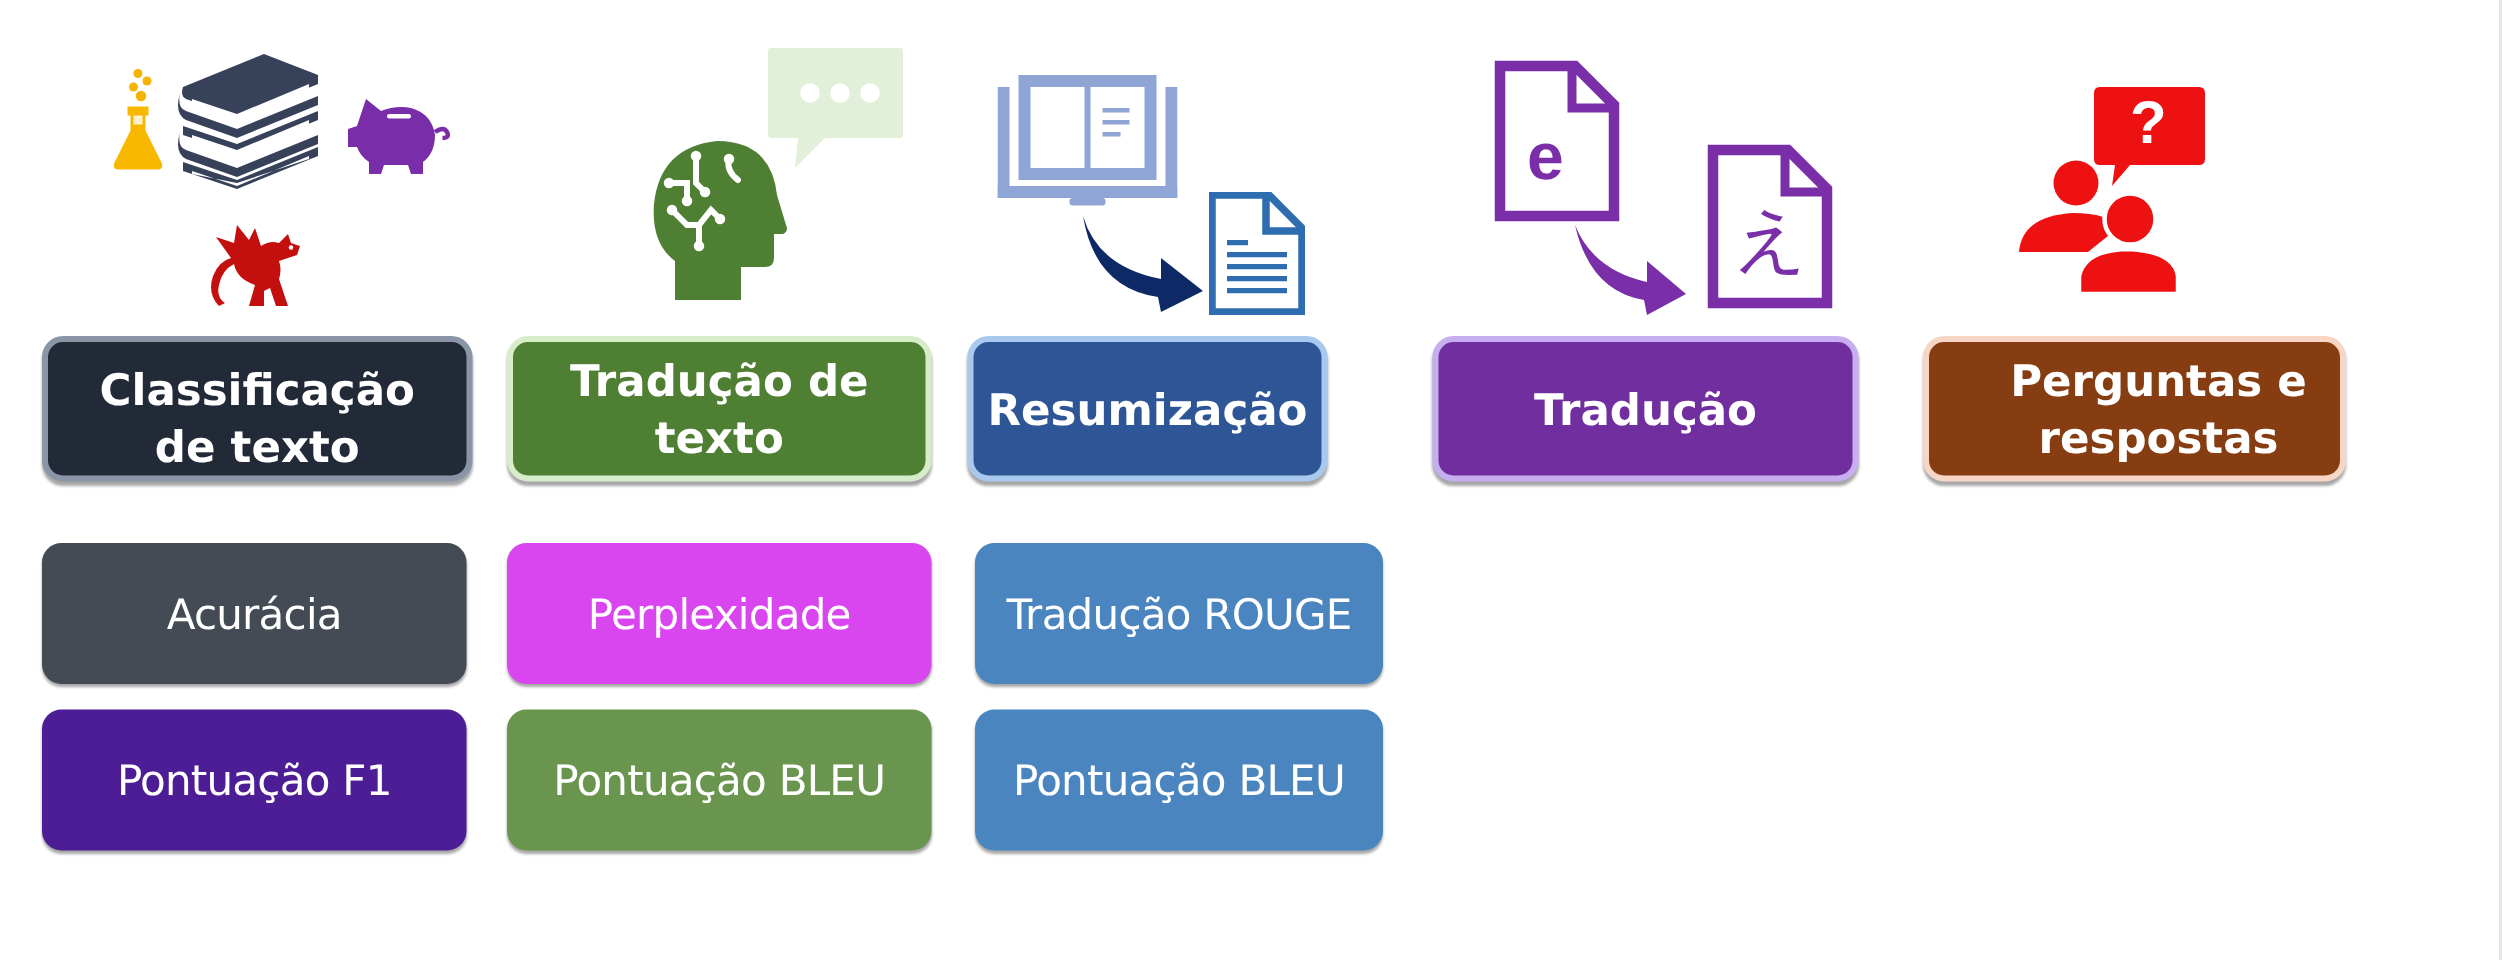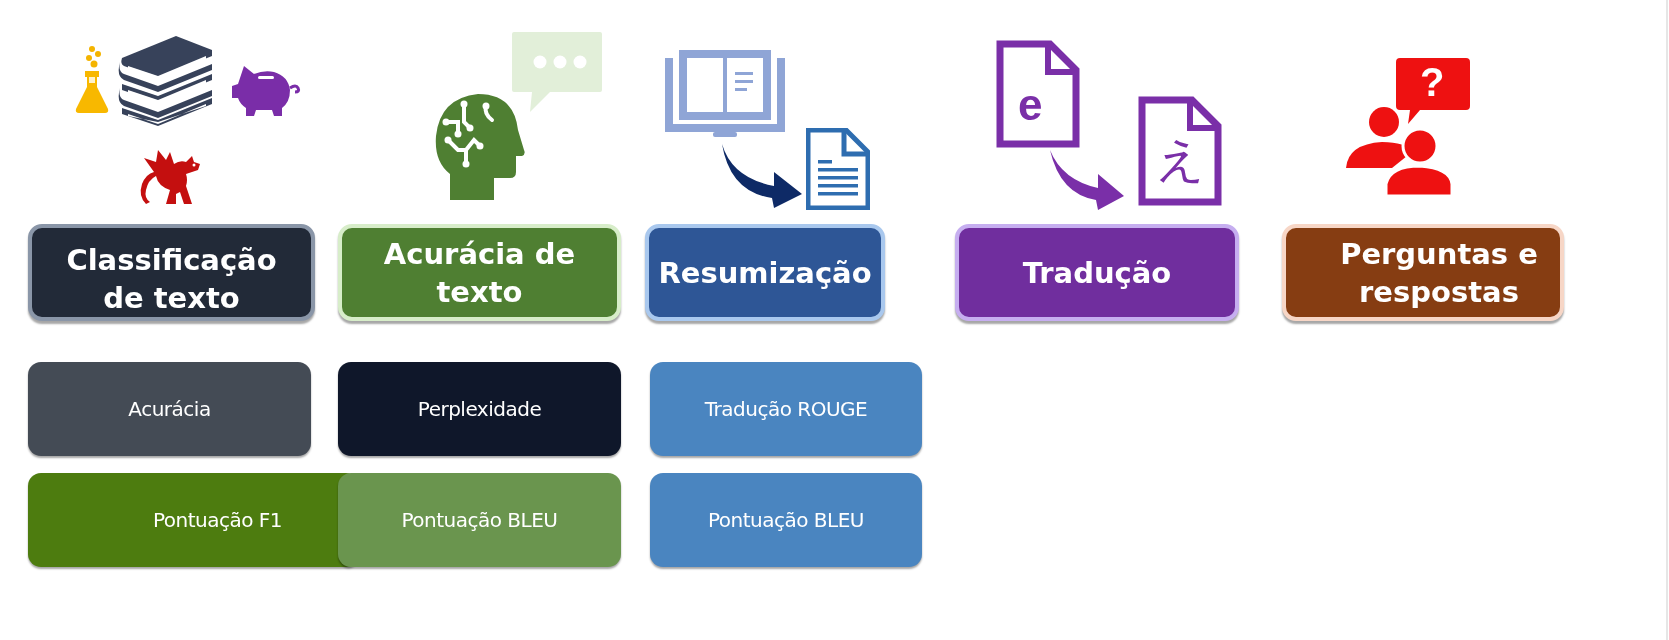--- a/index.html
+++ b/index.html
@@ -31,21 +31,21 @@
       box-shadow: 0 3px 2px rgba(0,0,0,0.35);
     }
     .metric {
       position: absolute;
       height: 94px;
       border-radius: 13px;
       display: flex; align-items: center; justify-content: center;
       text-align: center;
       color: #ffffff;
       font-family: "DejaVu Sans", sans-serif;
-      font-size: 20px;
+      font-size: 28px;
       letter-spacing: -0.5px;
       white-space: nowrap;
       box-shadow: 0 2px 2px rgba(0,0,0,0.35);
     }
   </style>
 </head>
 <body>
 
 <div class="right-edge"></div>
 
@@ -85,21 +85,21 @@
     <circle cx="58" cy="19" r="1.5" fill="#ffffff"></circle>
   </svg>
 
   <div class="task" style="left:28px;width:287px;background:#222a38;border:4px solid #8a96a8;align-items:flex-end;">
     <span>Classificação de texto</span>
   </div>
 
   <div class="metric" style="left:28px;top:362px;width:283px;background:#444b55;">
     <span>Acurácia</span>
   </div>
-  <div class="metric" style="left:28px;top:473px;width:283px;background:#4d7c0f;padding-left:48px;">
+  <div class="metric" style="left:28px;top:473px;width:283px;background:#4c1d95;">
     <span>Pontuação F1</span>
   </div>
 </div>
 
 <div>
   <svg class="icon" style="left:510px;top:30px" width="94" height="84" viewBox="0 0 94 84">
     <path d="M4 2 H90 Q92 2 92 4 V60 Q92 62 90 62 H40 L20 82 L22 62 H4 Q2 62 2 60 V4 Q2 2 4 2 Z" fill="#e2efd9"></path>
     <circle cx="30" cy="32" r="6.5" fill="#ffffff"></circle>
     <circle cx="50" cy="32" r="6.5" fill="#ffffff"></circle>
     <circle cx="70" cy="32" r="6.5" fill="#ffffff"></circle>
@@ -120,24 +120,24 @@
       <circle cx="12" cy="30" r="3.5"></circle>
         <circle cx="24" cy="42" r="3.5"></circle>
       <circle cx="14" cy="48" r="3.5"></circle>
         <circle cx="46" cy="54" r="3.5"></circle>
       <circle cx="32" cy="72" r="3.5"></circle>
         <circle cx="52" cy="14" r="3.5"></circle>
     </g>
   </svg>
 
   <div class="task" style="left:338px;width:283px;background:#4f7f32;border:4px solid #d7edc9;">
-    <span>Acurácia de texto</span>
-  </div>
-
-  <div class="metric" style="left:338px;top:362px;width:283px;background:#0f172a;">
+    <span>Tradução de texto</span>
+  </div>
+
+  <div class="metric" style="left:338px;top:362px;width:283px;background:#d946ef;">
     <span>Perplexidade</span>
   </div>
   <div class="metric" style="left:338px;top:473px;width:283px;background:#6a954e;">
     <span>Pontuação BLEU</span>
   </div>
 </div>
 
 <div>
   <svg class="icon" style="left:665px;top:48px" width="120" height="90" viewBox="0 0 120 90">
     <rect x="14" y="2" width="92" height="70" fill="#8fa5d6"></rect>

